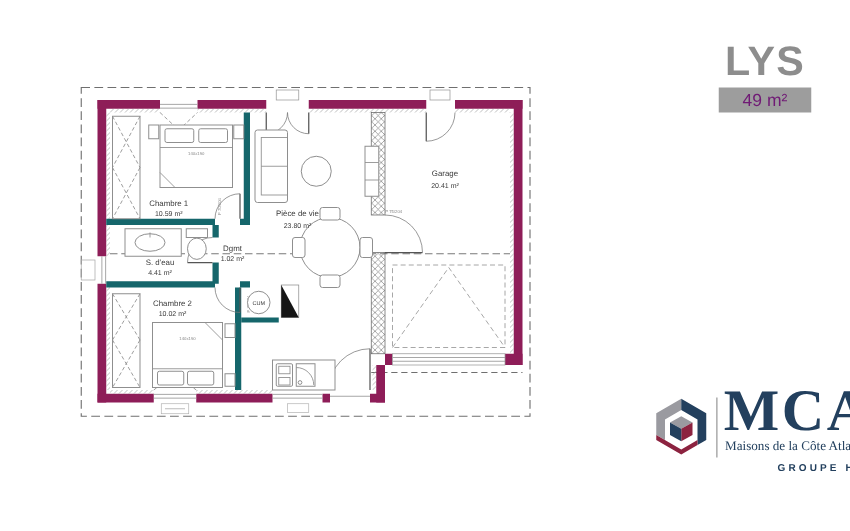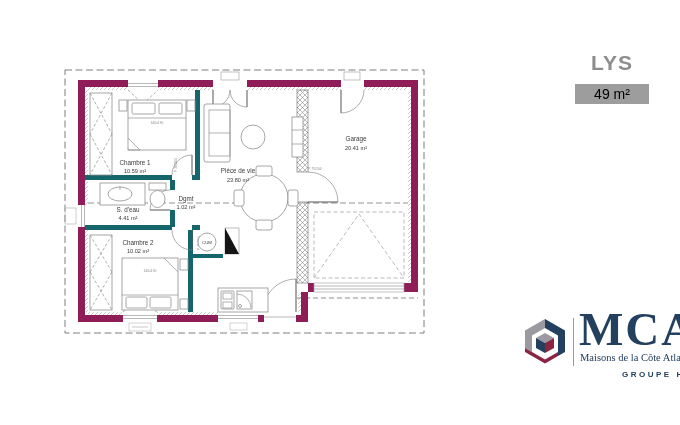--- a/index.html
+++ b/index.html
@@ -1,21 +1,21 @@
 <!DOCTYPE html>
 <html><head>
 <meta charset="utf-8">
 <style>
   html,body{margin:0;padding:0;}
   body{width:680px;height:425px;background:#ffffff;overflow:hidden;position:relative;
        font-family:"Liberation Sans",sans-serif;}
   
   .header{position:absolute;left:575px;top:33px;width:74px;text-align:center;}
-  .header .title{font-size:21px;line-height:32px;font-weight:bold;color:#8d8d8d;letter-spacing:1px;margin-top:14px;}
-  .header .badge{margin-top:5px;background:#9d9d9d;color:#000000;font-size:14px;
+  .header .title{font-size:33px;line-height:32px;font-weight:bold;color:#8d8d8d;letter-spacing:1px;}
+  .header .badge{margin-top:5px;background:#9d9d9d;color:#701a75;font-size:14px;
                  line-height:20px;height:20px;width:100%;}
   
   .plan{position:absolute;left:50px;top:60px;width:380px;height:280px;}
   
   .logo{position:absolute;left:516px;top:310px;width:260px;height:90px;}
   .logo .cube{position:absolute;left:5px;top:5px;}
   .logo .vline{position:absolute;left:57px;top:8px;width:1px;height:48px;background:#9a9a9a;}
   .logo .brand{position:absolute;left:63px;top:-8px;font-family:"Liberation Serif",serif;
                font-size:47px;font-weight:bold;color:#23405e;letter-spacing:2px;white-space:nowrap;}
   .logo .tagline{position:absolute;left:64px;top:42px;font-family:"Liberation Serif",serif;

